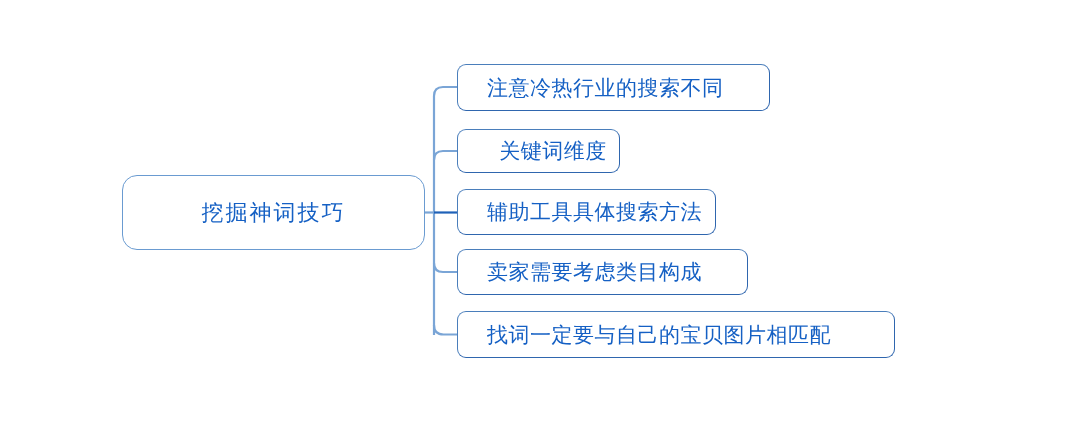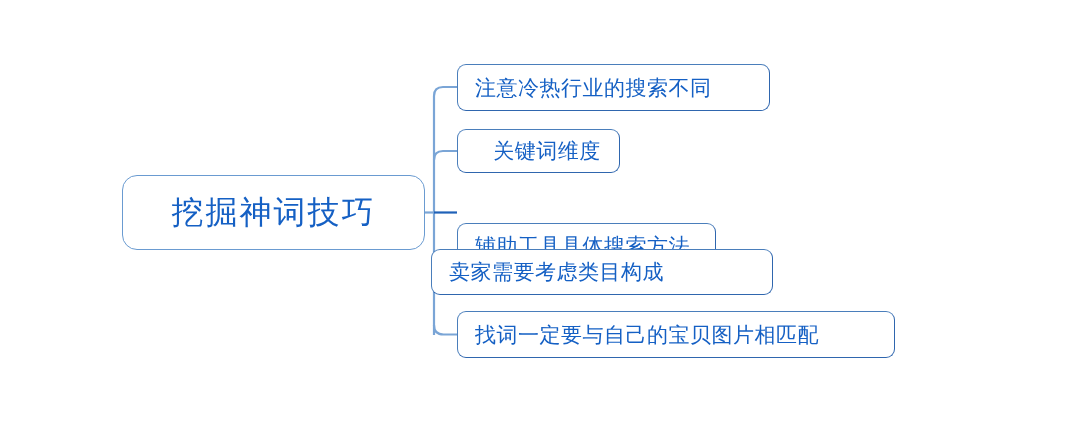--- a/index.html
+++ b/index.html
@@ -41,37 +41,37 @@
     font-weight: 400;
     letter-spacing: 0.5px;
     white-space: nowrap;
   }
   .node.root {
     border-radius: 15px;
     border-color: #6a9bd1;
     border-bottom-color: #6a9bd1;
     border-right-color: #6a9bd1;
     justify-content: center;
-    font-size: 32px;
+    font-size: 22px;
     letter-spacing: 2px;
     text-align: right;
   }
   .node.branch {
     font-size: 21px;
-    padding-left: 17px;
+    padding-left: 29px;
   }
 
   
   #node-root { left: 122px; top: 175px; width: 303px; height: 75px; }
 
   
   #node-b0 { left: 457px; top: 64px;  width: 313px; height: 47px; }
   #node-b1 { left: 457px; top: 129px; width: 163px; height: 44px; justify-content: center; }
-  #node-b2 { left: 457px; top: 189px; width: 259px; height: 46px; margin-top: 34px; }
-  #node-b3 { left: 431px; top: 249px; width: 342px; height: 46px; }
+  #node-b2 { left: 457px; top: 189px; width: 259px; height: 46px; }
+  #node-b3 { left: 457px; top: 249px; width: 291px; height: 46px; }
   #node-b4 { left: 457px; top: 311px; width: 438px; height: 47px; align-items: center; }
 </style>
 </head>
 <body>
 
 <div id="canvas">
 
   <svg id="wires" width="1080" height="426" viewBox="0 0 1080 426" aria-hidden="true">
 
     <path d="M425,212.5 H434" fill="none" stroke="#7aa5d6" stroke-width="2.2"></path>

